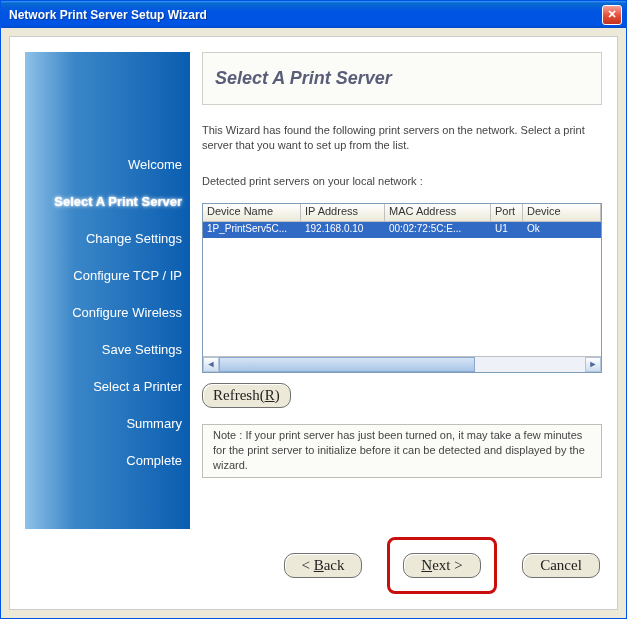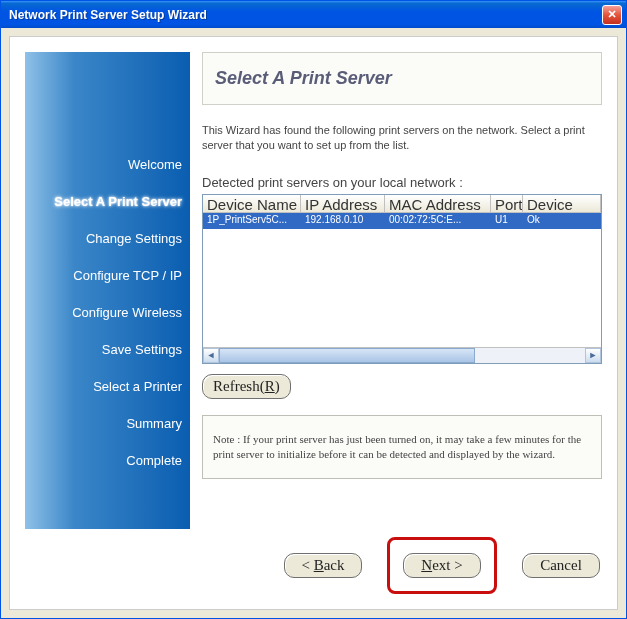--- a/index.html
+++ b/index.html
@@ -17,25 +17,25 @@
 
 .sidebar { width: 165px; background: linear-gradient(to right, #8fc1e8 0%, #3a86c8 30%, #0a5db0 100%); display: flex; flex-direction: column; align-items: flex-end; padding: 105px 8px 0 0; gap: 22px; position: relative; }
 .sidebar::before { content: ""; position: absolute; top: 8px; left: 8px; width: 40px; height: 85px; opacity: 0.35; }
 .nav-item { color: #fff; font-size: 13px; text-align: right; cursor: pointer; white-space: nowrap; }
 .nav-item.active { color: #fff; font-weight: bold; text-shadow: 0 0 4px #fff, 0 0 2px #fff; }
 
 .main { flex: 1; display: flex; flex-direction: column; color: #333; }
 .heading-box { border: 1px solid #d0cfc8; background: #fbfbf8; padding: 15px 12px; margin-bottom: 18px; }
 .heading-box h1 { font-size: 18px; font-weight: bold; color: #5a5d78; font-style: italic; font-family: "Trebuchet MS", Arial, sans-serif; }
 .intro { font-size: 11px; color: #444; line-height: 1.35; margin-bottom: 22px; }
-.detected-label { font-size: 13px; color: #444; margin-bottom: 4px; }
+.detected-label { font-size: 11px; color: #444; margin-bottom: 16px; }
 
 .table-box { border: 1px solid #7f9db9; background: #fff; height: 170px; display: flex; flex-direction: column; }
 .table-header { display: flex; background: #ece9d8; border-bottom: 1px solid #c0c0c0; height: 18px; }
-.th { border-right: 1px solid #c0c0c0; padding: 1px 4px; font-size: 15px; color: #333; background: linear-gradient(to bottom, #fff, #ece9d8); white-space: nowrap; overflow: hidden; }
+.th { border-right: 1px solid #c0c0c0; padding: 1px 4px; font-size: 11px; color: #333; background: linear-gradient(to bottom, #fff, #ece9d8); white-space: nowrap; overflow: hidden; }
 .th.c0 { width: 98px; }
 .th.c1 { width: 84px; }
 .th.c2 { width: 106px; }
 .th.c3 { width: 32px; }
 .th.c4 { flex: 1; }
 .table-body { flex: 1; overflow: hidden; }
 .tr { display: flex; height: 16px; background: #316ac5; color: #fff; font-size: 10px; }
 .td { padding: 1px 4px; white-space: nowrap; overflow: hidden; }
 .td.c0 { width: 98px; }
 .td.c1 { width: 84px; }
@@ -45,21 +45,21 @@
 
 .hscroll { height: 16px; background: #e8e8e8; display: flex; align-items: stretch; border-top: 1px solid #c0c0c0; }
 .hscroll-btn { width: 16px; background: linear-gradient(to bottom, #fefefe, #ccddef); border: 1px solid #b0c4de; display: flex; align-items: center; justify-content: center; font-size: 9px; color: #4a6a99; }
 .hscroll-track { flex: 1; background: #eef1f7; position: relative; }
 .hscroll-thumb { position: absolute; left: 0; top: 0; bottom: 0; width: 70%; background: linear-gradient(to bottom, #d6e5f5, #a9c5e6); border: 1px solid #8aa9cf; }
 
 .refresh-row { display: flex; align-items: flex-start; margin-top: 10px; gap: 10px; }
 .refresh-text { flex: 1; font-size: 11px; color: #444; line-height: 1.35; }
 .btn { font-family: Tahoma; font-size: 15px; background: #ece9d8; border: 1px solid #707070; border-radius: 10px; padding: 3px 10px; cursor: pointer; color: #222; box-shadow: inset 1px 1px 0 #fff; }
 
-.note-box { border: 1px solid #bfbfb8; background: #fbfbf8; padding: 16px 10px; margin-top: 16px; font-size: 11px; color: #444; line-height: 1.4; font-family: Liberation Serif, serif; }
+.note-box { border: 1px solid #bfbfb8; background: #fbfbf8; padding: 3px 10px; margin-top: 16px; font-size: 11px; color: #444; line-height: 1.4; }
 
 .footer { display: flex; justify-content: flex-end; gap: 25px; padding: 8px 2px 0 0; align-items: center; }
 .footer .btn { width: 78px; text-align: center; }
 .next-highlight { border: 3px solid #c90e0e; border-radius: 8px; padding: 13px; display: inline-flex; }
 .next-highlight .btn { margin: 0; }
 
 u.mn { text-decoration: underline; }
 </style>
 </head>
 <body>

